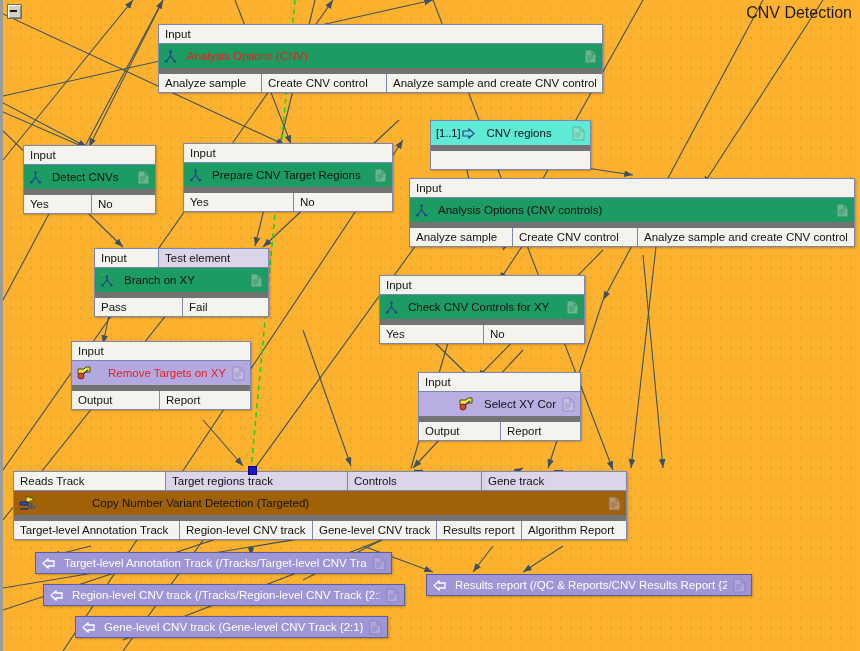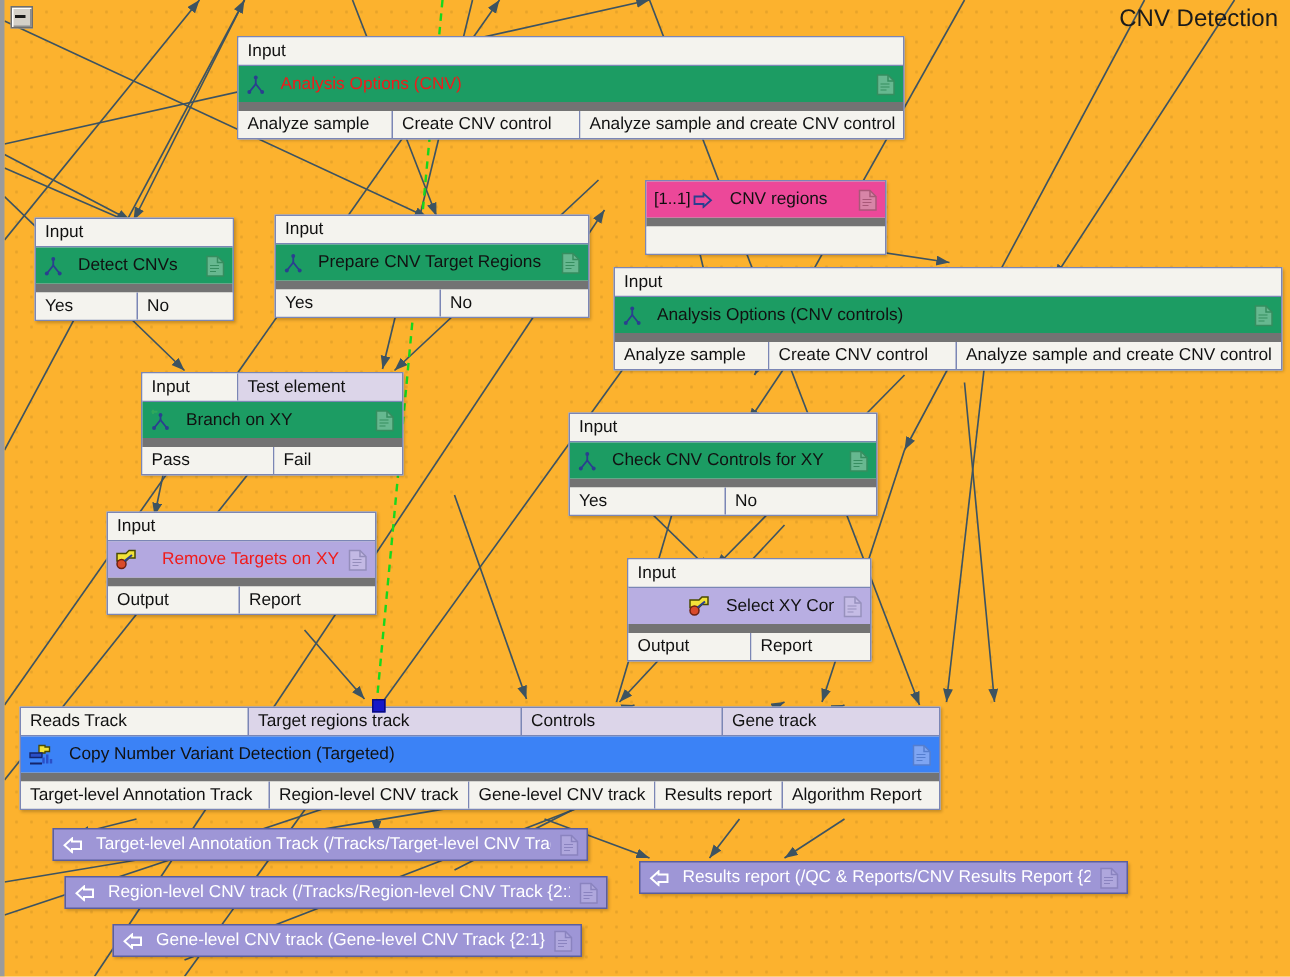--- a/index.html
+++ b/index.html
@@ -66,21 +66,21 @@
 
   
   .titlebar{
     display:flex;align-items:center;
     height:24px;
     padding:0 5px;
     box-sizing:border-box;
     position:relative;
   }
   .titlebar.green{background:#1c9c63;}
-  .titlebar.bright{background:#ec4899;}
+  .titlebar.bright{background:#5eead4;}
   .titlebar.lav{background:#b3a8e0;text-align:right;}
   .titlebar.lav2{background:#b8aee2;padding-left:40px;}
   .tb-label{
     flex:1 1 auto;
     margin-left:10px;
     white-space:nowrap;
     overflow:hidden;
     font-size:11.5px;
   }
   .tb-label.red{color:#f01b1b;}
@@ -102,21 +102,21 @@
     border:1px solid #5b5e9c;
     box-sizing:border-box;
     padding:0 5px;
     font-size:11.5px;
     color:#ffffff;
     box-shadow:1px 1px 2px rgba(0,0,0,0.22);
   }
   .outbox .lbl{flex:1 1 auto;margin-left:9px;white-space:nowrap;overflow:hidden;}
 
   
-  .bignode .titlebar{height:24px;background:#3b82f6;}
+  .bignode .titlebar{height:24px;background:#a16207;gap:46px;}
   .anchor-dot{
     position:absolute;width:7px;height:7px;background:#1718c8;border:1px solid #0a0a80;
   }
 </style>
 </head>
 <body>
 
 <div id="canvas">
 
   <svg id="edges" viewBox="0 0 860 651">

